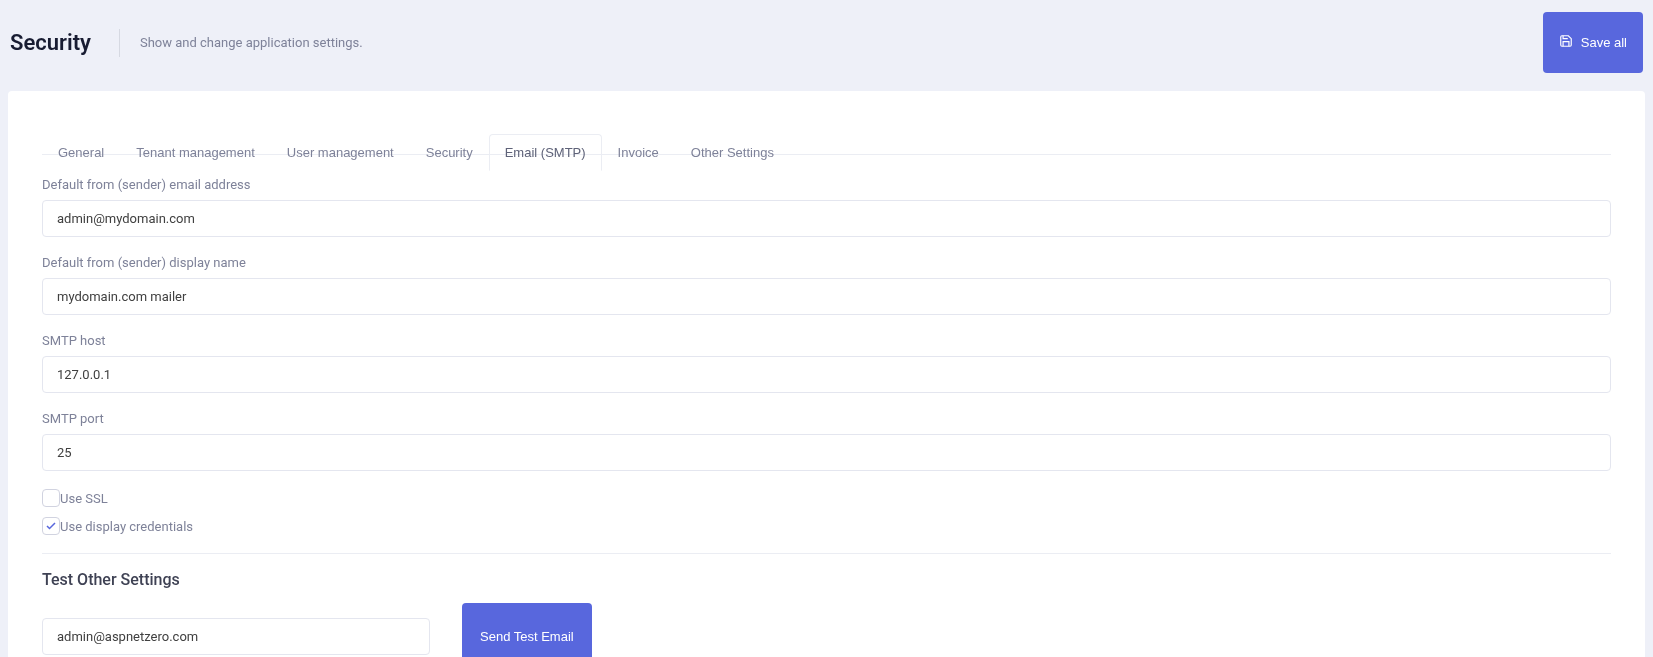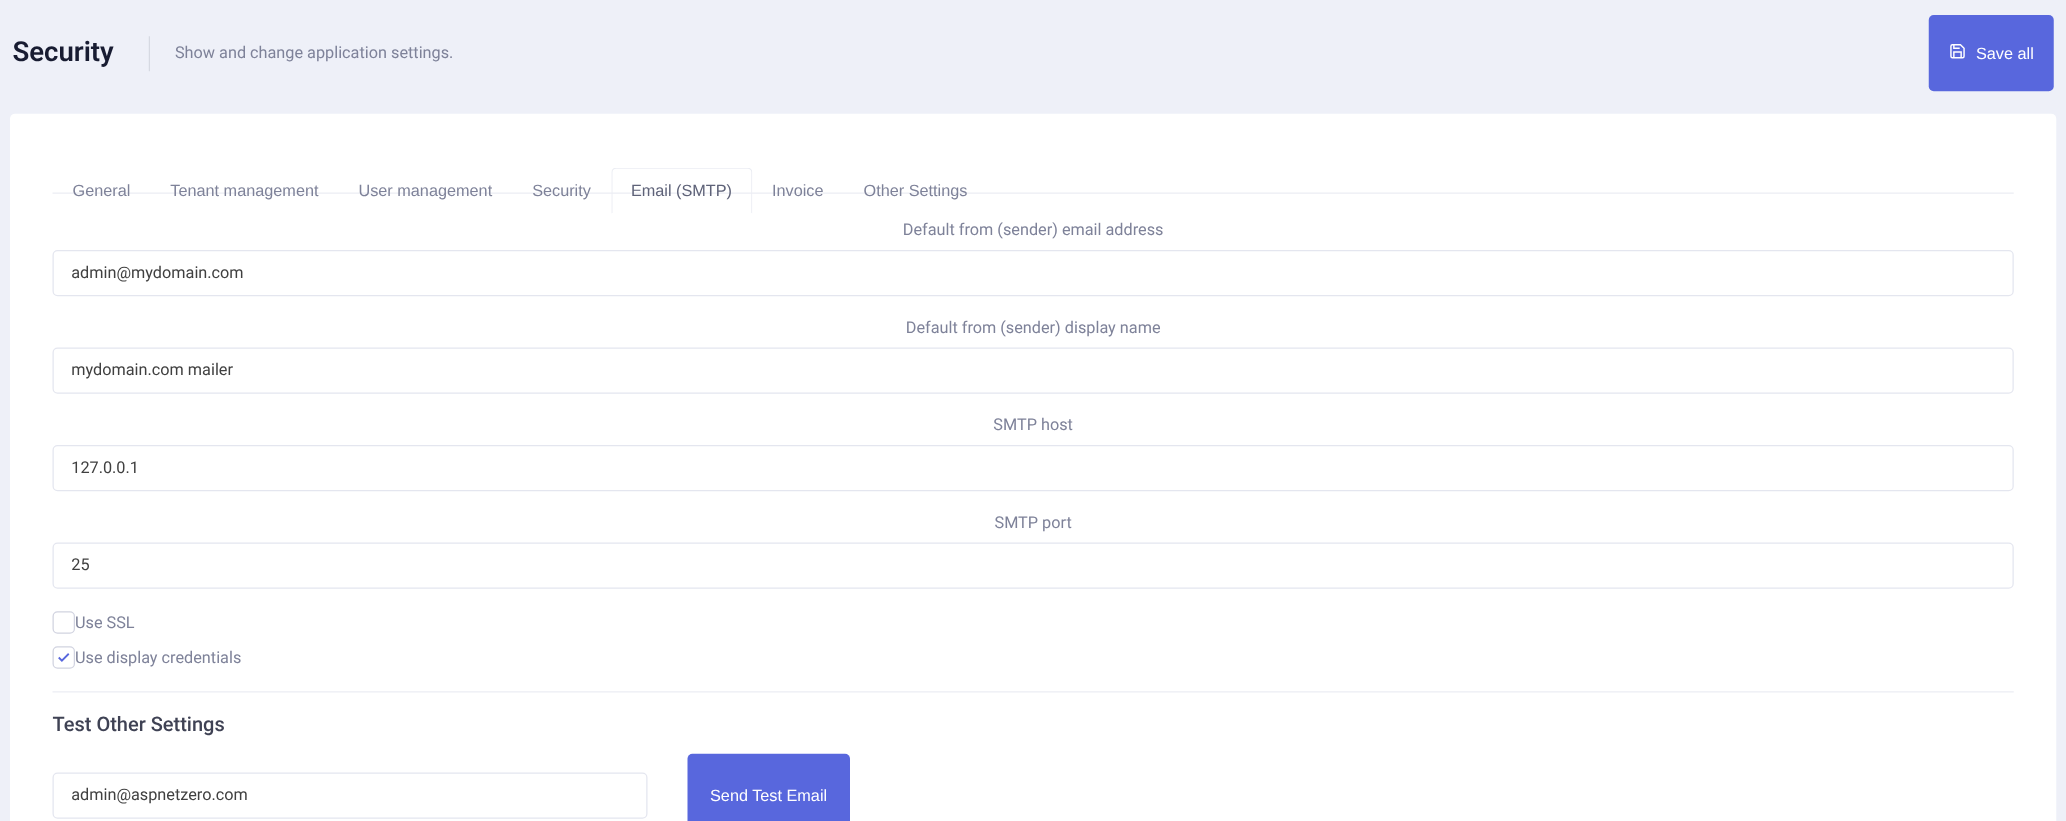--- a/index.html
+++ b/index.html
@@ -72,21 +72,20 @@
     border: 1px solid #ebedf3;
     border-bottom: 1px solid #fff;
     border-radius: 4px 4px 0 0;
   }
   .form-group { margin-bottom: 18px; }
   .form-label {
     display: block;
     font-size: 13px;
     color: #7e8299;
     margin-bottom: 8px;
-    text-align: center;
   }
   .form-control {
     width: 100%;
     border: 1px solid #e4e6ef;
     border-radius: 4px;
     padding: 10px 14px;
     font-size: 13px;
     color: #404040;
     background: #fff;
     font-family: inherit;
@@ -120,21 +119,21 @@
     font-size: 16px;
     font-weight: 500;
     color: #3f4254;
     margin-bottom: 14px;
   }
   .test-row {
     display: flex;
     align-items: center;
     gap: 32px;
   }
-  .test-row .form-control { width: 476px; }
+  .test-row .form-control { width: 388px; }
   .send-btn {
     background: #5867dd;
     color: #fff;
     border: none;
     border-radius: 4px;
     padding: 26px 18px;
     font-size: 13px;
     font-weight: 500;
     cursor: pointer;
   }

